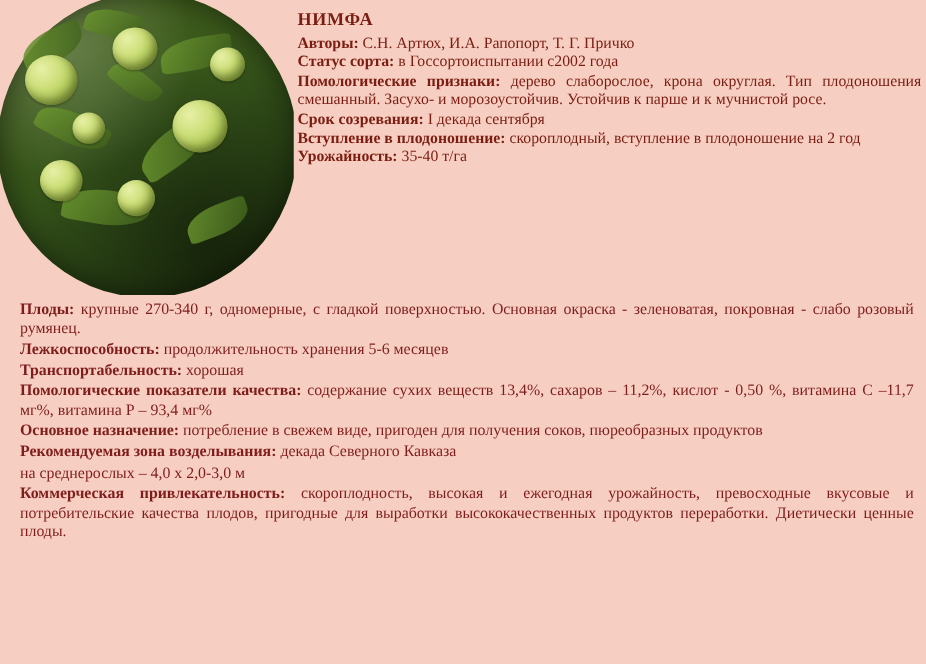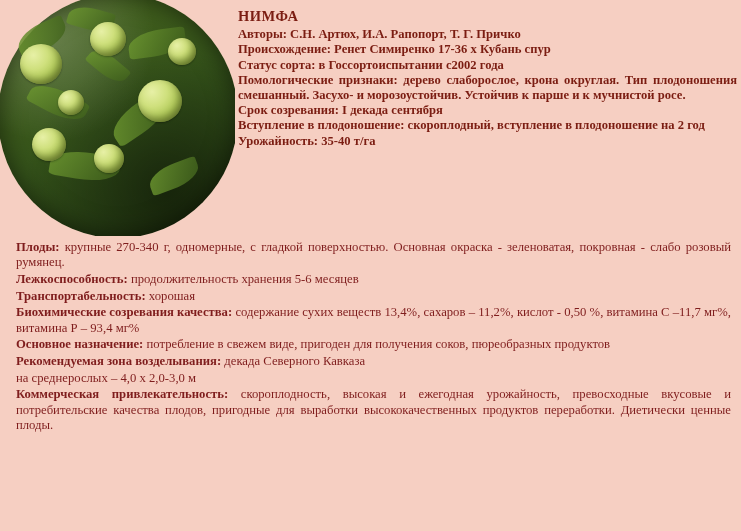--- a/index.html
+++ b/index.html
@@ -81,21 +81,21 @@
     font-size: 12.6px;
     line-height: 14.4px;
     color: #7b1d12;
     margin-bottom: 1px;
     text-align: justify;
   }
   .hdr-line .lbl {
     font-weight: bold;
   }
   .hdr-line .val {
-    font-weight: bold;
+    font-weight: normal;
   }
 
   
   .body-block {
     position: absolute;
     left: 16px;
     right: 10px;
     top: 240px;
   }
   .row {
@@ -137,23 +137,20 @@
       </div>
     </div>
 
     <div class="header-text">
       <div class="hdr-title">НИМФА</div>
 
       <div class="hdr-line">
         <span class="lbl">Авторы:</span><span class="val"> С.Н. Артюх, И.А. Рапопорт, Т. Г. Причко</span>
       </div>
 
-      <div class="hdr-line">
-        <span class="lbl">Происхождение:</span><span class="val"> Ренет Симиренко 17-36 х Кубань спур</span>
-      </div>
 
       <div class="hdr-line">
         <span class="lbl">Статус сорта:</span><span class="val"> в Госсортоиспытании с2002 года</span>
       </div>
 
       <div class="hdr-line">
         <span class="lbl">Помологические признаки:</span><span class="val"> дерево слаборослое, крона округлая. Тип плодоношения смешанный.  Засухо-  и морозоустойчив. Устойчив к парше и к мучнистой росе.</span>
       </div>
 
       <div class="hdr-line">
@@ -180,21 +177,21 @@
 
     <div class="row">
       <span class="lbl">Лежкоспособность:</span><span class="val"> продолжительность хранения 5-6 месяцев</span>
     </div>
 
     <div class="row">
       <span class="lbl">Транспортабельность:</span><span class="val"> хорошая</span>
     </div>
 
     <div class="row">
-      <span class="lbl">Биохимические созревания качества:</span><span class="val"> содержание сухих веществ  13,4%, сахаров – 11,2%, кислот - 0,50 %, витамина С –11,7 мг%, витамина Р – 93,4 мг%</span>
+      <span class="lbl">Помологические показатели качества:</span><span class="val"> содержание сухих веществ  13,4%, сахаров – 11,2%, кислот - 0,50 %, витамина С –11,7 мг%, витамина Р – 93,4 мг%</span>
     </div>
 
     <div class="row">
       <span class="lbl">Основное назначение:</span><span class="val">  потребление в свежем виде, пригоден для получения соков,  пюреобразных продуктов</span>
     </div>
 
     <div class="row">
       <span class="lbl">Рекомендуемая зона возделывания:</span><span class="val">  декада Северного Кавказа</span>
     </div>
 

